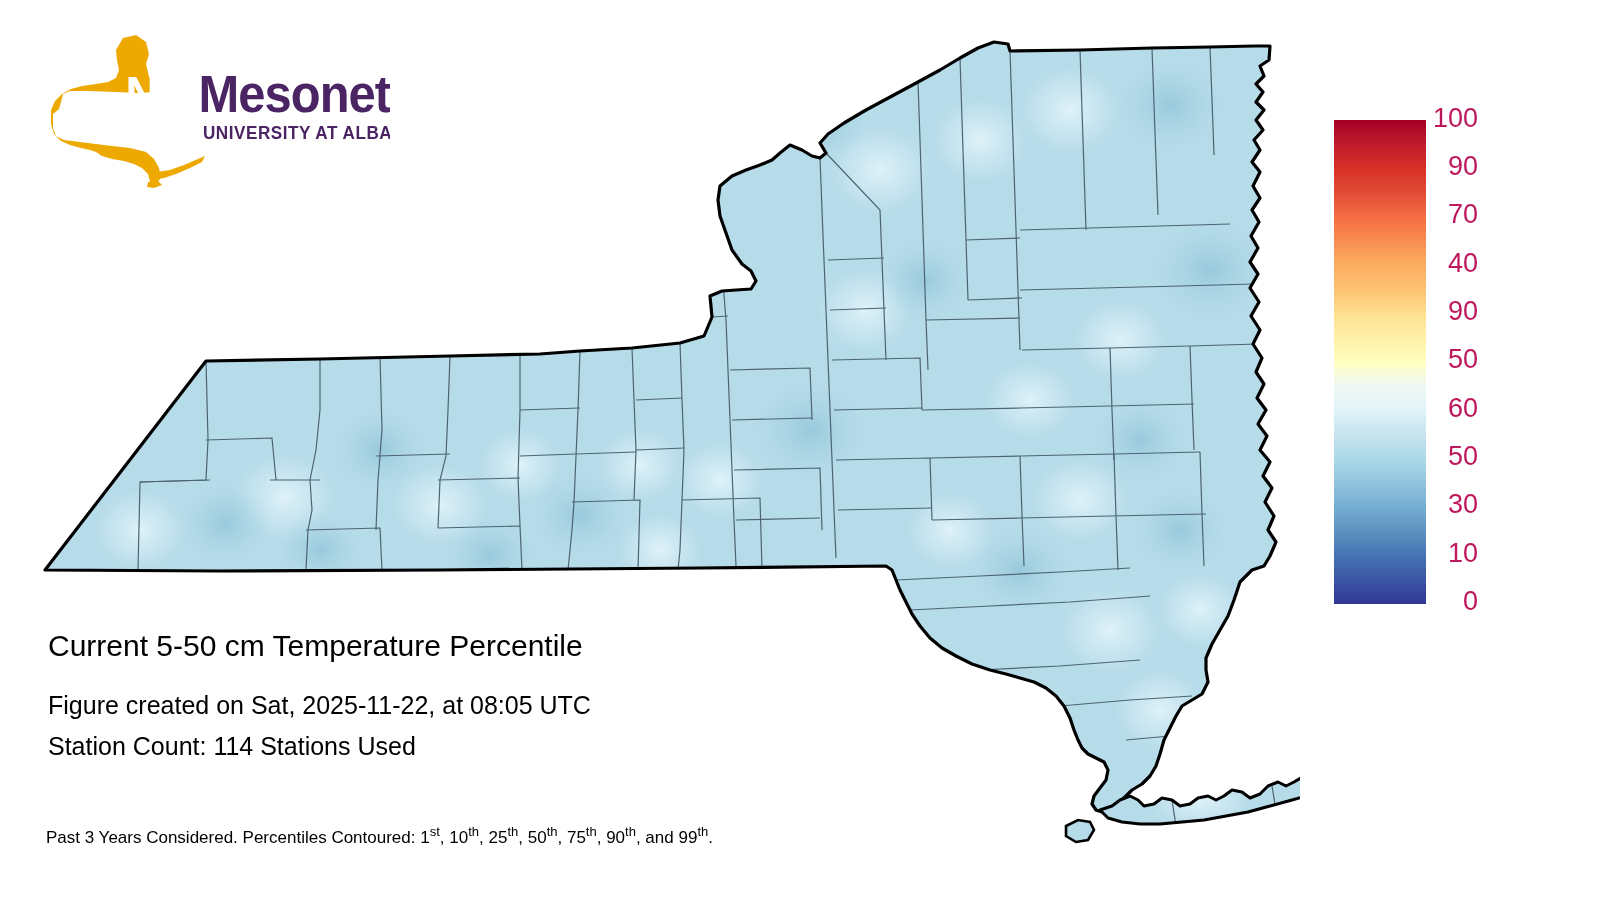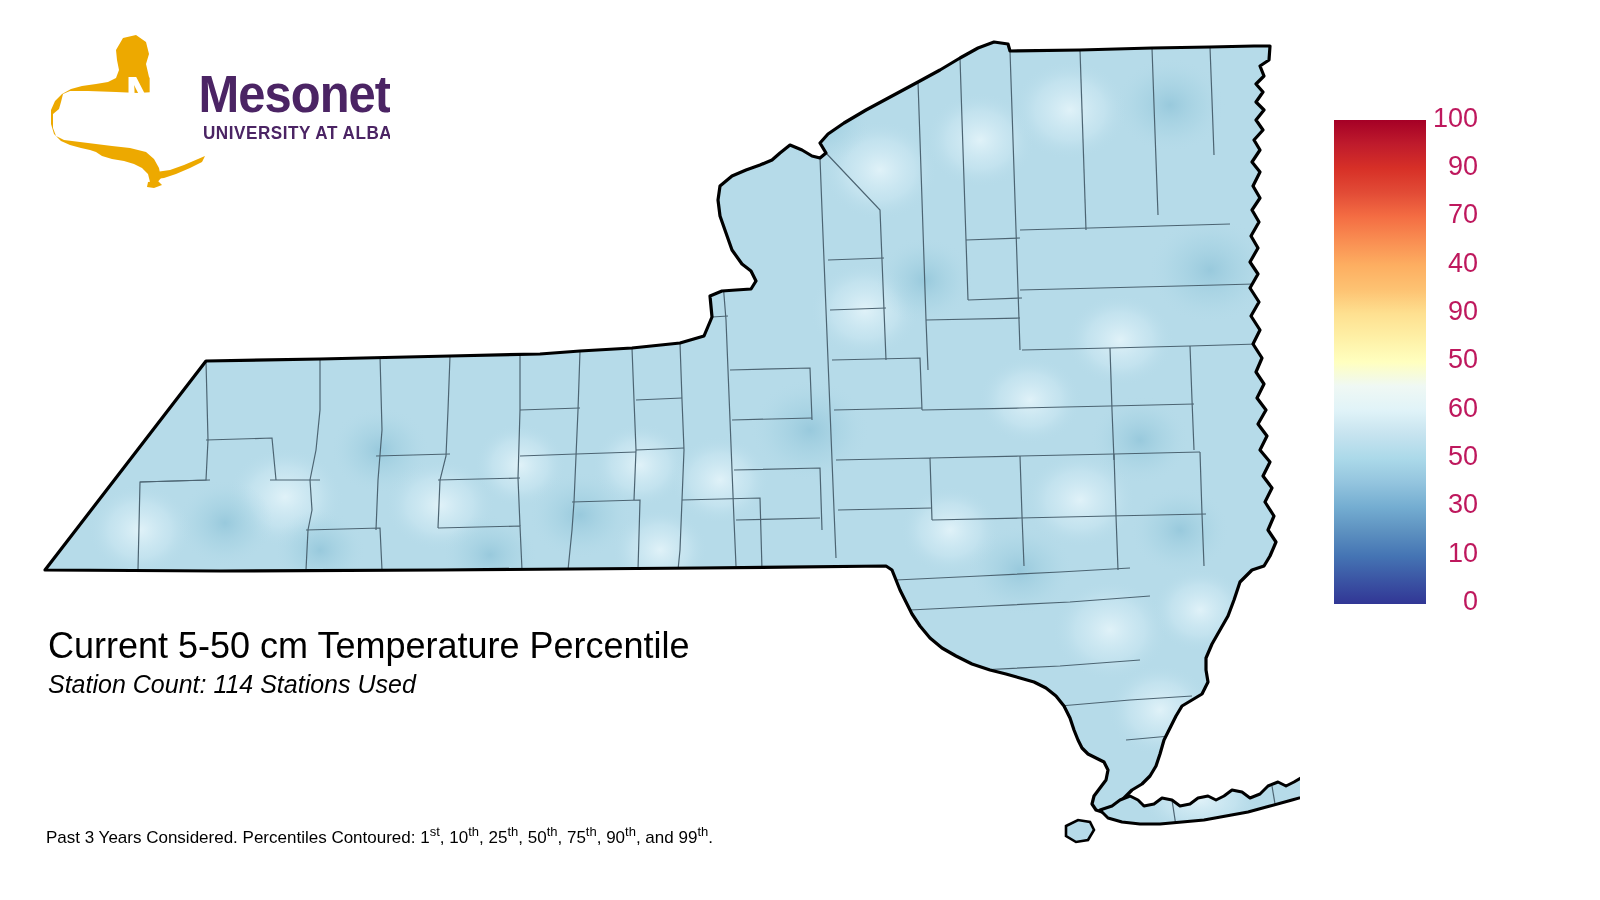--- a/index.html
+++ b/index.html
@@ -91,32 +91,32 @@
   }
 
   
   #caption-block {
     position: absolute;
     left: 48px;
     top: 626px;
     width: 1000px;
   }
   #fig-title {
-    font-size: 36px;
+    font-size: 30px;
     line-height: 40px;
     letter-spacing: 0px;
     white-space: nowrap;
   }
   .fig-sub {
     font-size: 25px;
     line-height: 32px;
     white-space: nowrap;
   }
   #fig-created { margin-top: 23px; }
-  #fig-stations { margin-top: 2px; font-style: italic; }
+  #fig-stations { margin-top: 9px; }
   #fig-footnote {
     position: absolute;
     left: 46px;
     top: 827px;
     font-size: 17px;
     line-height: 22px;
     white-space: nowrap;
   }
   #fig-footnote sup {
     font-size: 13px;
@@ -530,18 +530,19 @@
   <div class="cb-tick" style="top:241px">50</div>
   <div class="cb-tick" style="top:290px">60</div>
   <div class="cb-tick" style="top:338px">50</div>
   <div class="cb-tick" style="top:386px">30</div>
   <div class="cb-tick" style="top:435px">10</div>
   <div class="cb-tick" style="top:483px">0</div>
 </div>
 
 <div id="caption-block">
   <div id="fig-title">Current 5-50 cm Temperature Percentile</div>
+  <div id="fig-created" class="fig-sub">Figure created on Sat, 2025-11-22, at 08:05 UTC</div>
   <div id="fig-stations" class="fig-sub">Station Count: 114 Stations Used</div>
 </div>
 
 <div id="fig-footnote">
   <span>Past 3 Years Considered. Percentiles Contoured: </span><span id="footnote-percentiles"><span>1</span><sup>st</sup><span>, </span><span>10</span><sup>th</sup><span>, </span><span>25</span><sup>th</sup><span>, </span><span>50</span><sup>th</sup><span>, </span><span>75</span><sup>th</sup><span>, </span><span>90</span><sup>th</sup><span>, and </span><span>99</span><sup>th</sup></span><span>.</span>
 </div>
 
 </body></html>

